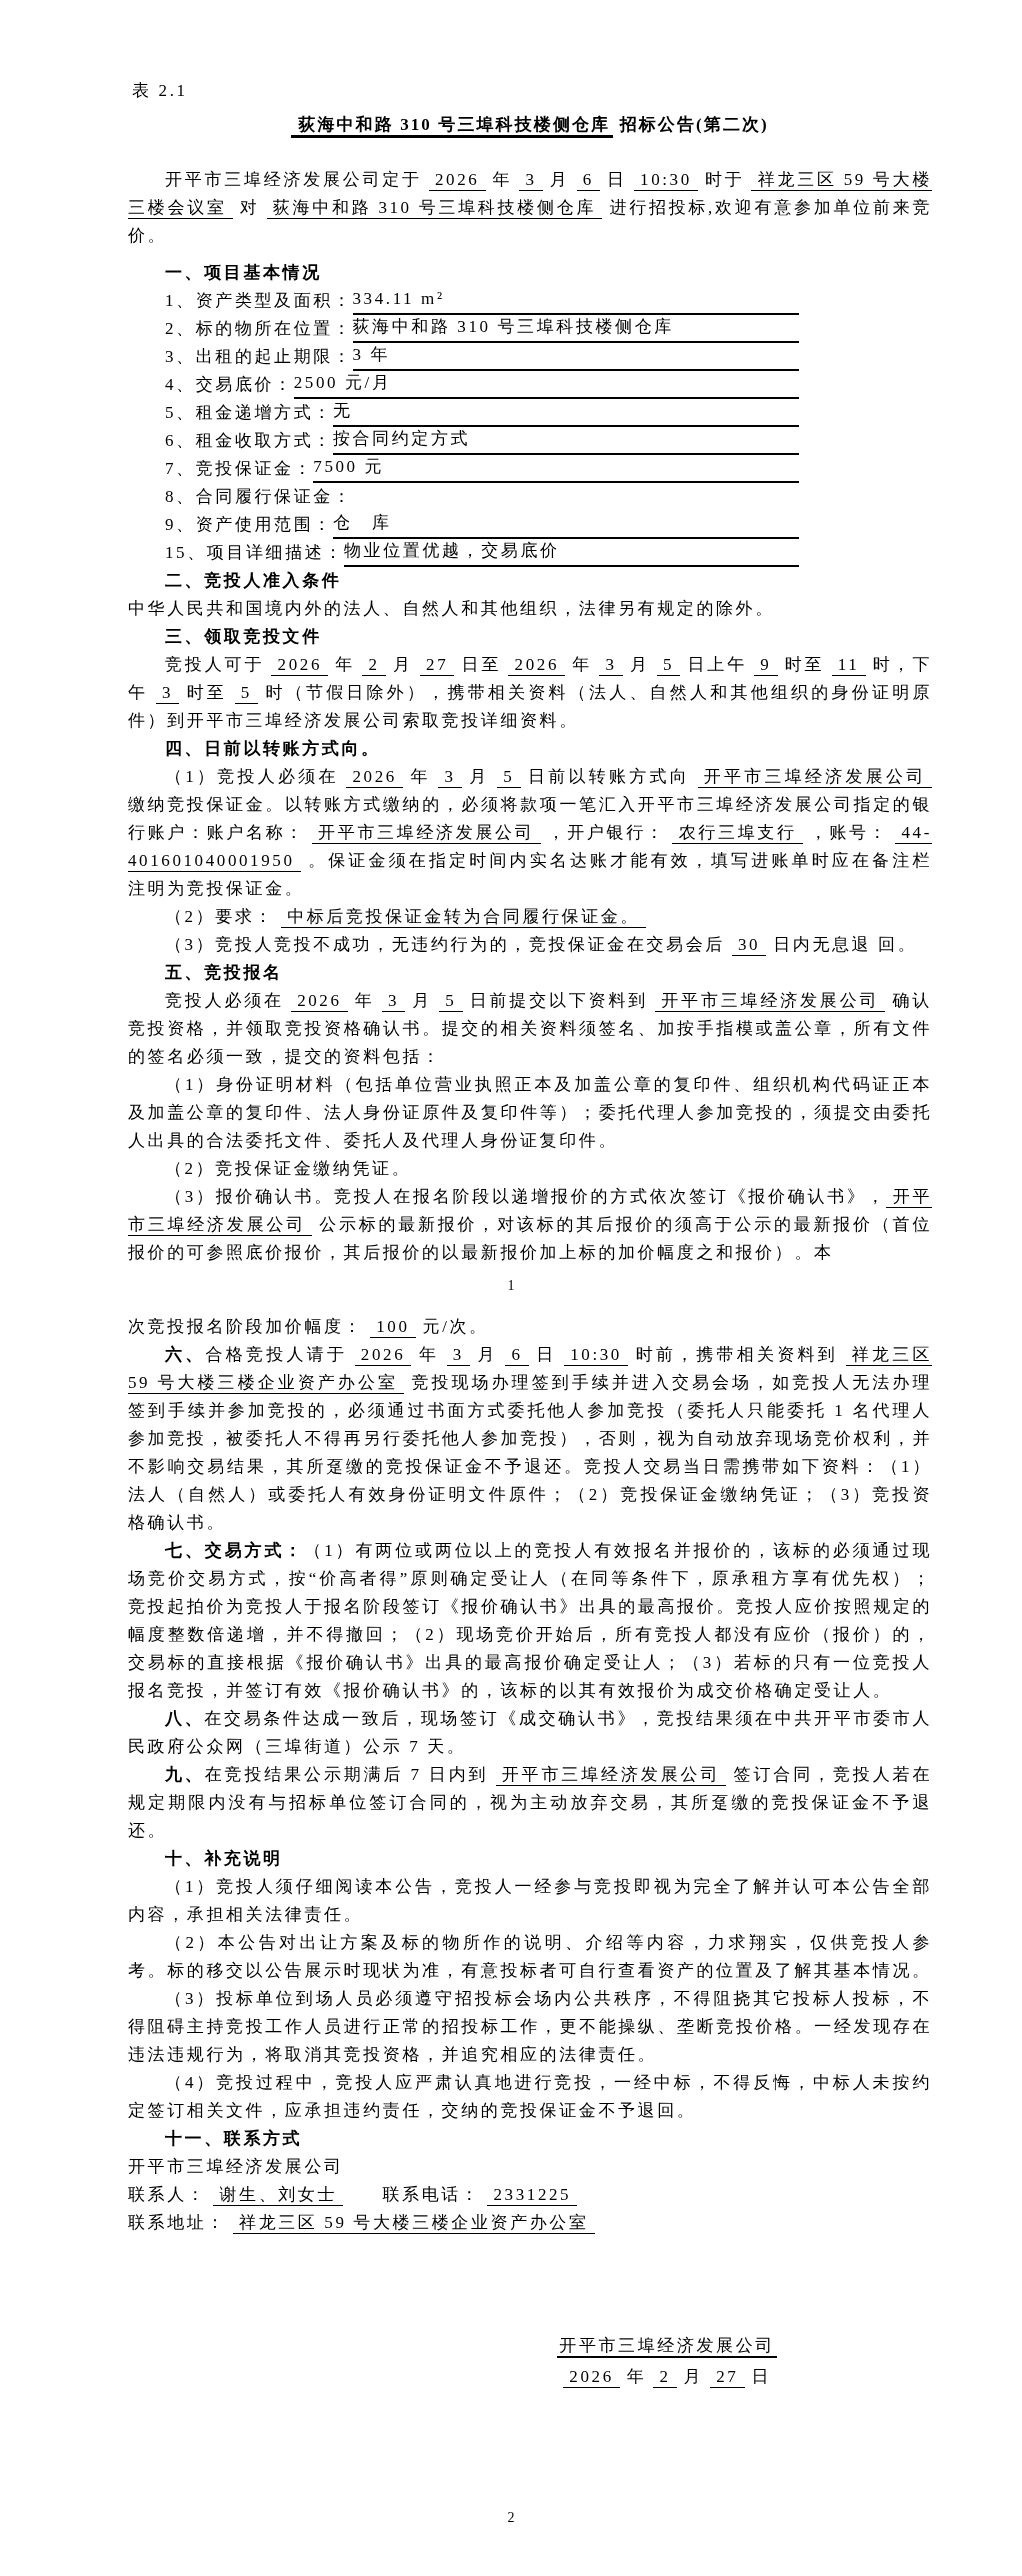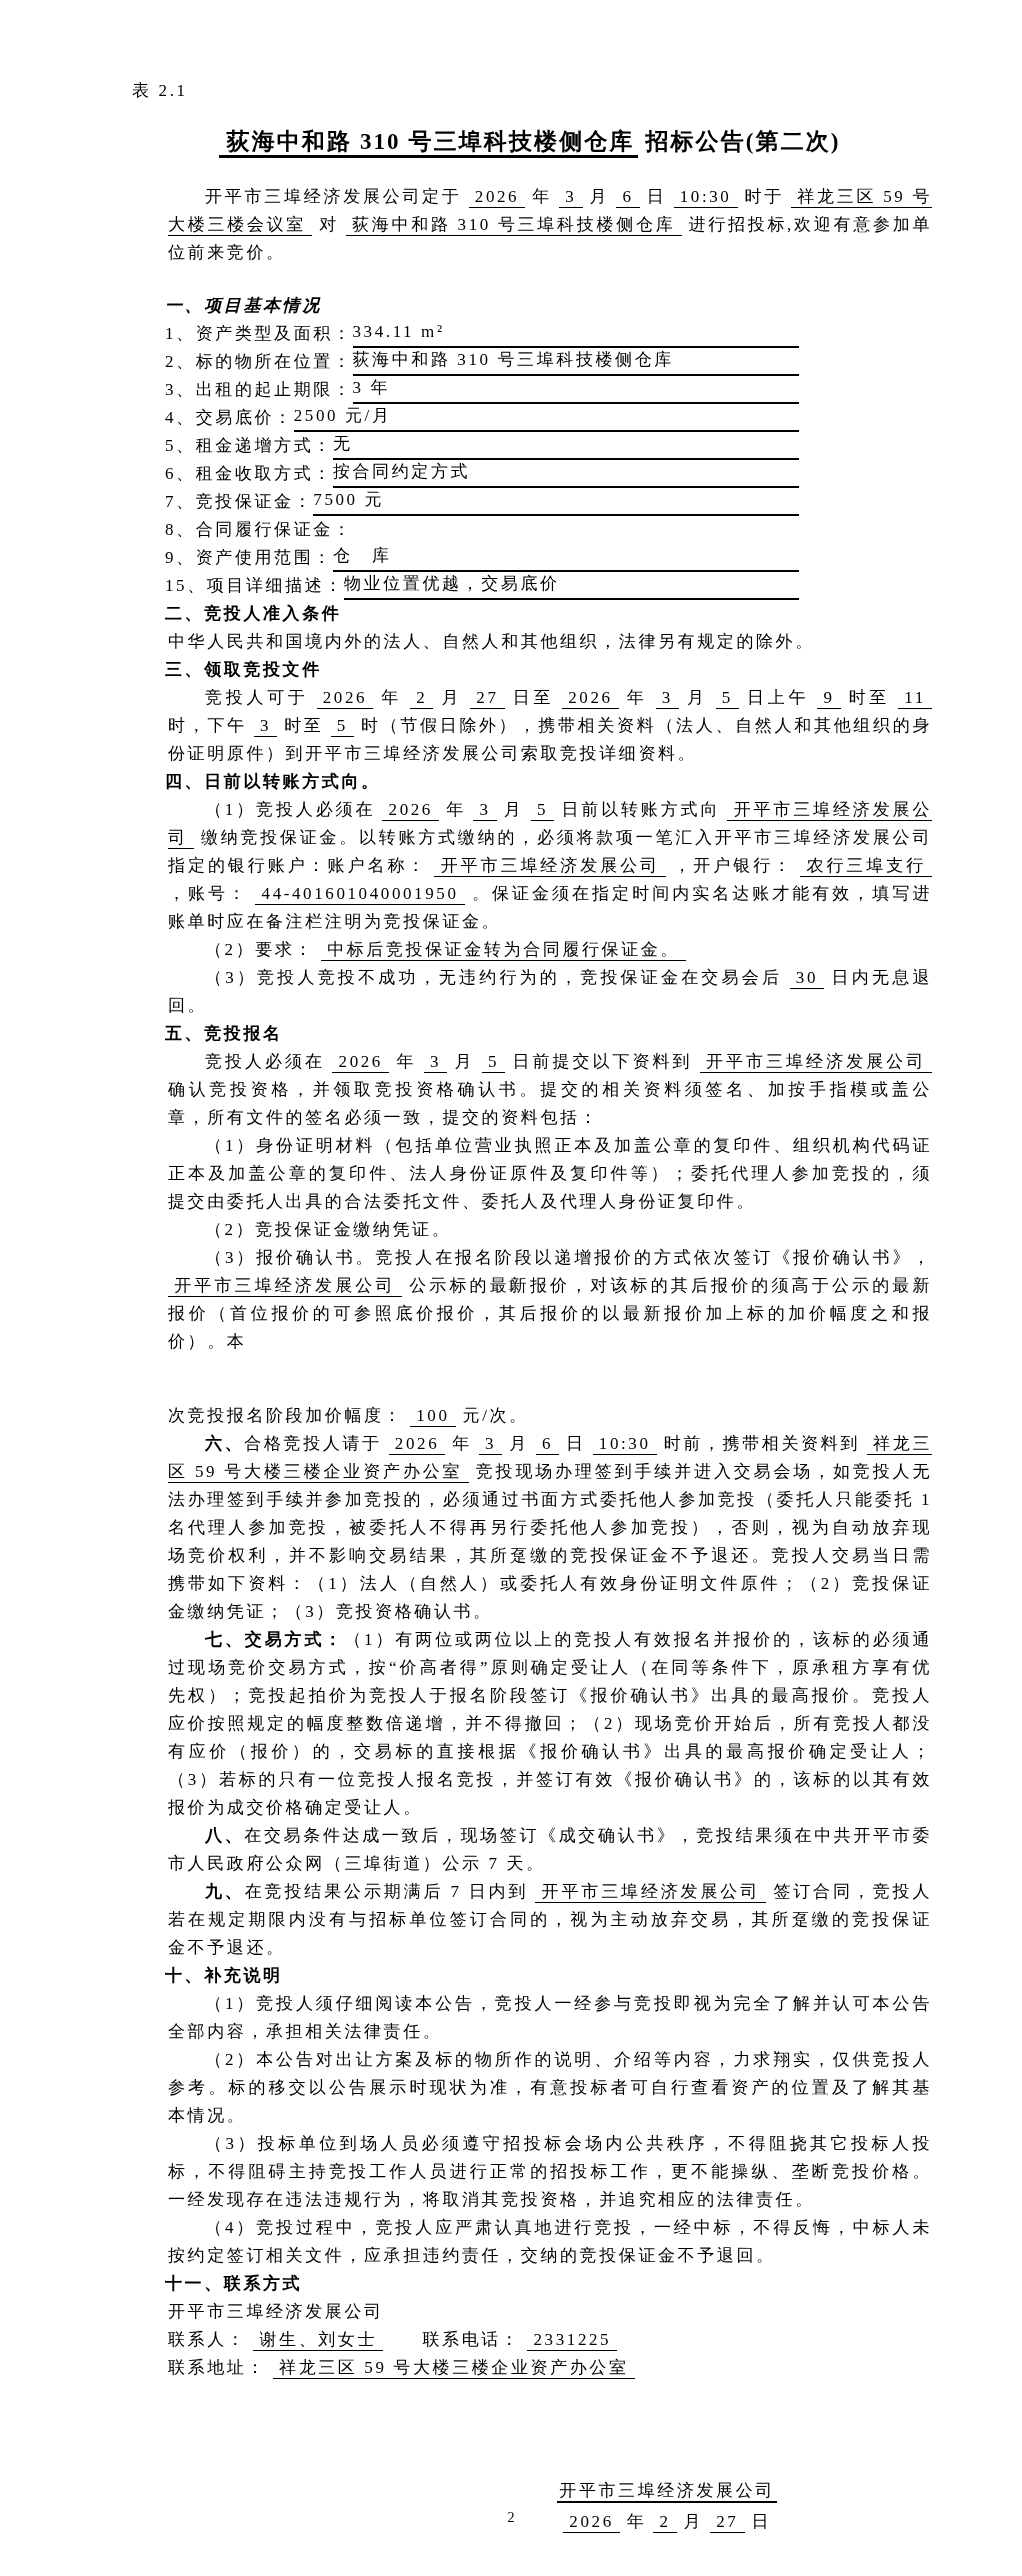--- a/index.html
+++ b/index.html
@@ -8,29 +8,29 @@
     font-family:"Liberation Serif","DejaVu Serif",serif;
     position:relative;overflow:hidden;
   }
   .content{
     position:absolute;left:128px;top:0;width:804px;
     font-size:17px;line-height:28px;letter-spacing:2.6px;
     padding-top:77px;
   }
   .table-label{text-indent:4.1px;}
   .title{
-    text-align:center;font-size:23px;font-weight:bold;
-    line-height:36px;letter-spacing:2.1px;margin-top:19px;white-space:nowrap;
+    text-align:center;font-size:17px;font-weight:bold;
+    line-height:36px;letter-spacing:2.1px;margin-top:2px;white-space:nowrap;
   }
   .t-underline{border-bottom:3.1px solid #000;padding:0 3.1px 1px 7.2px;}
-  .para{text-indent:37px;text-align:justify;margin-left:40px;}
+  .para{text-indent:37px;text-align:justify;}
   .noindent{text-indent:0;}
   .h{font-weight:bold;text-indent:37px;}
   .intro{margin-top:23px;}
-  .h-first{margin-top:25px;font-style:italic;}
+  .h-first{margin-top:9px;}
   .pagebreak{margin-top:46px;}
   .blank{border-bottom:1.5px solid #000;padding:0 6.2px 0.5px 6.2px;}
   .b{font-weight:bold;}
   .item{display:flex;margin-left:37px;width:634px;height:28px;align-items:flex-end;}
   .item-label{white-space:nowrap;}
   .item-line{flex:1;border-bottom:2.1px solid #000;text-align:left;height:28px;}
   .contact{margin-top:0;}
   .signature{margin-top:95px;margin-left:auto;margin-right:155px;width:max-content;text-align:center;}
   .sig-company{border-bottom:2.1px solid #000;padding:0 2.1px 1px 2.1px;}
   .sig-date{margin-top:3.1px;}

